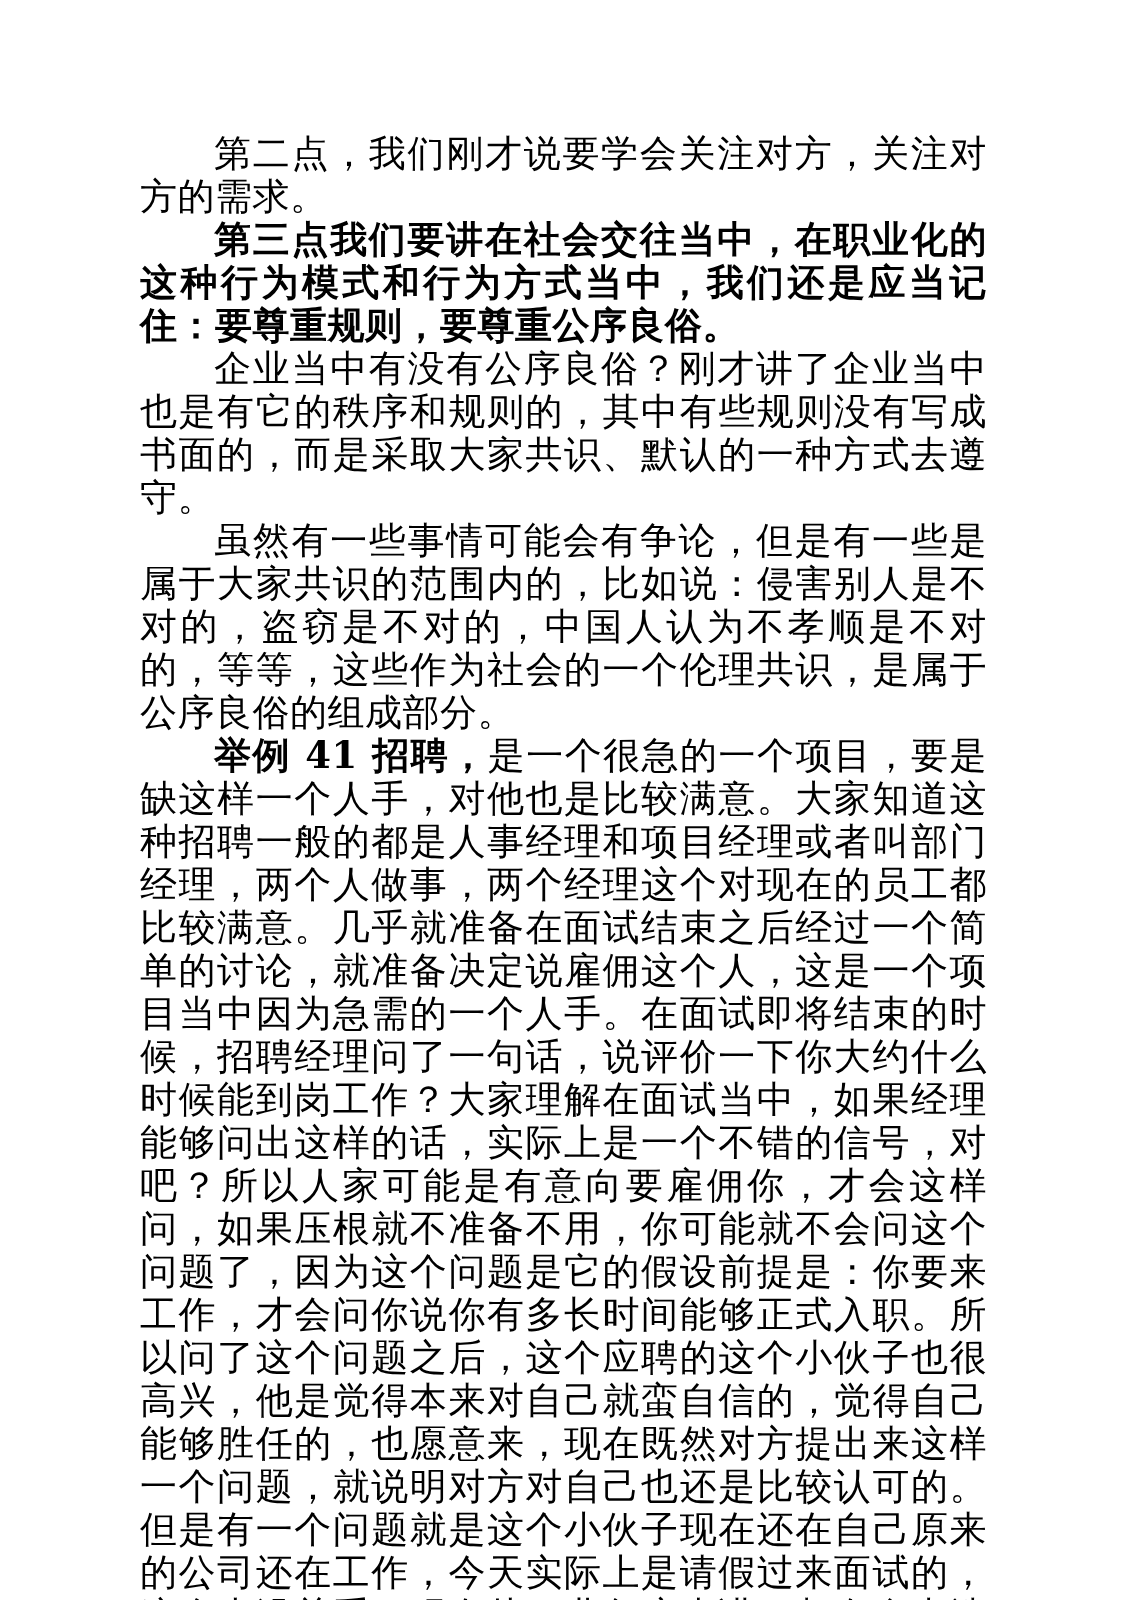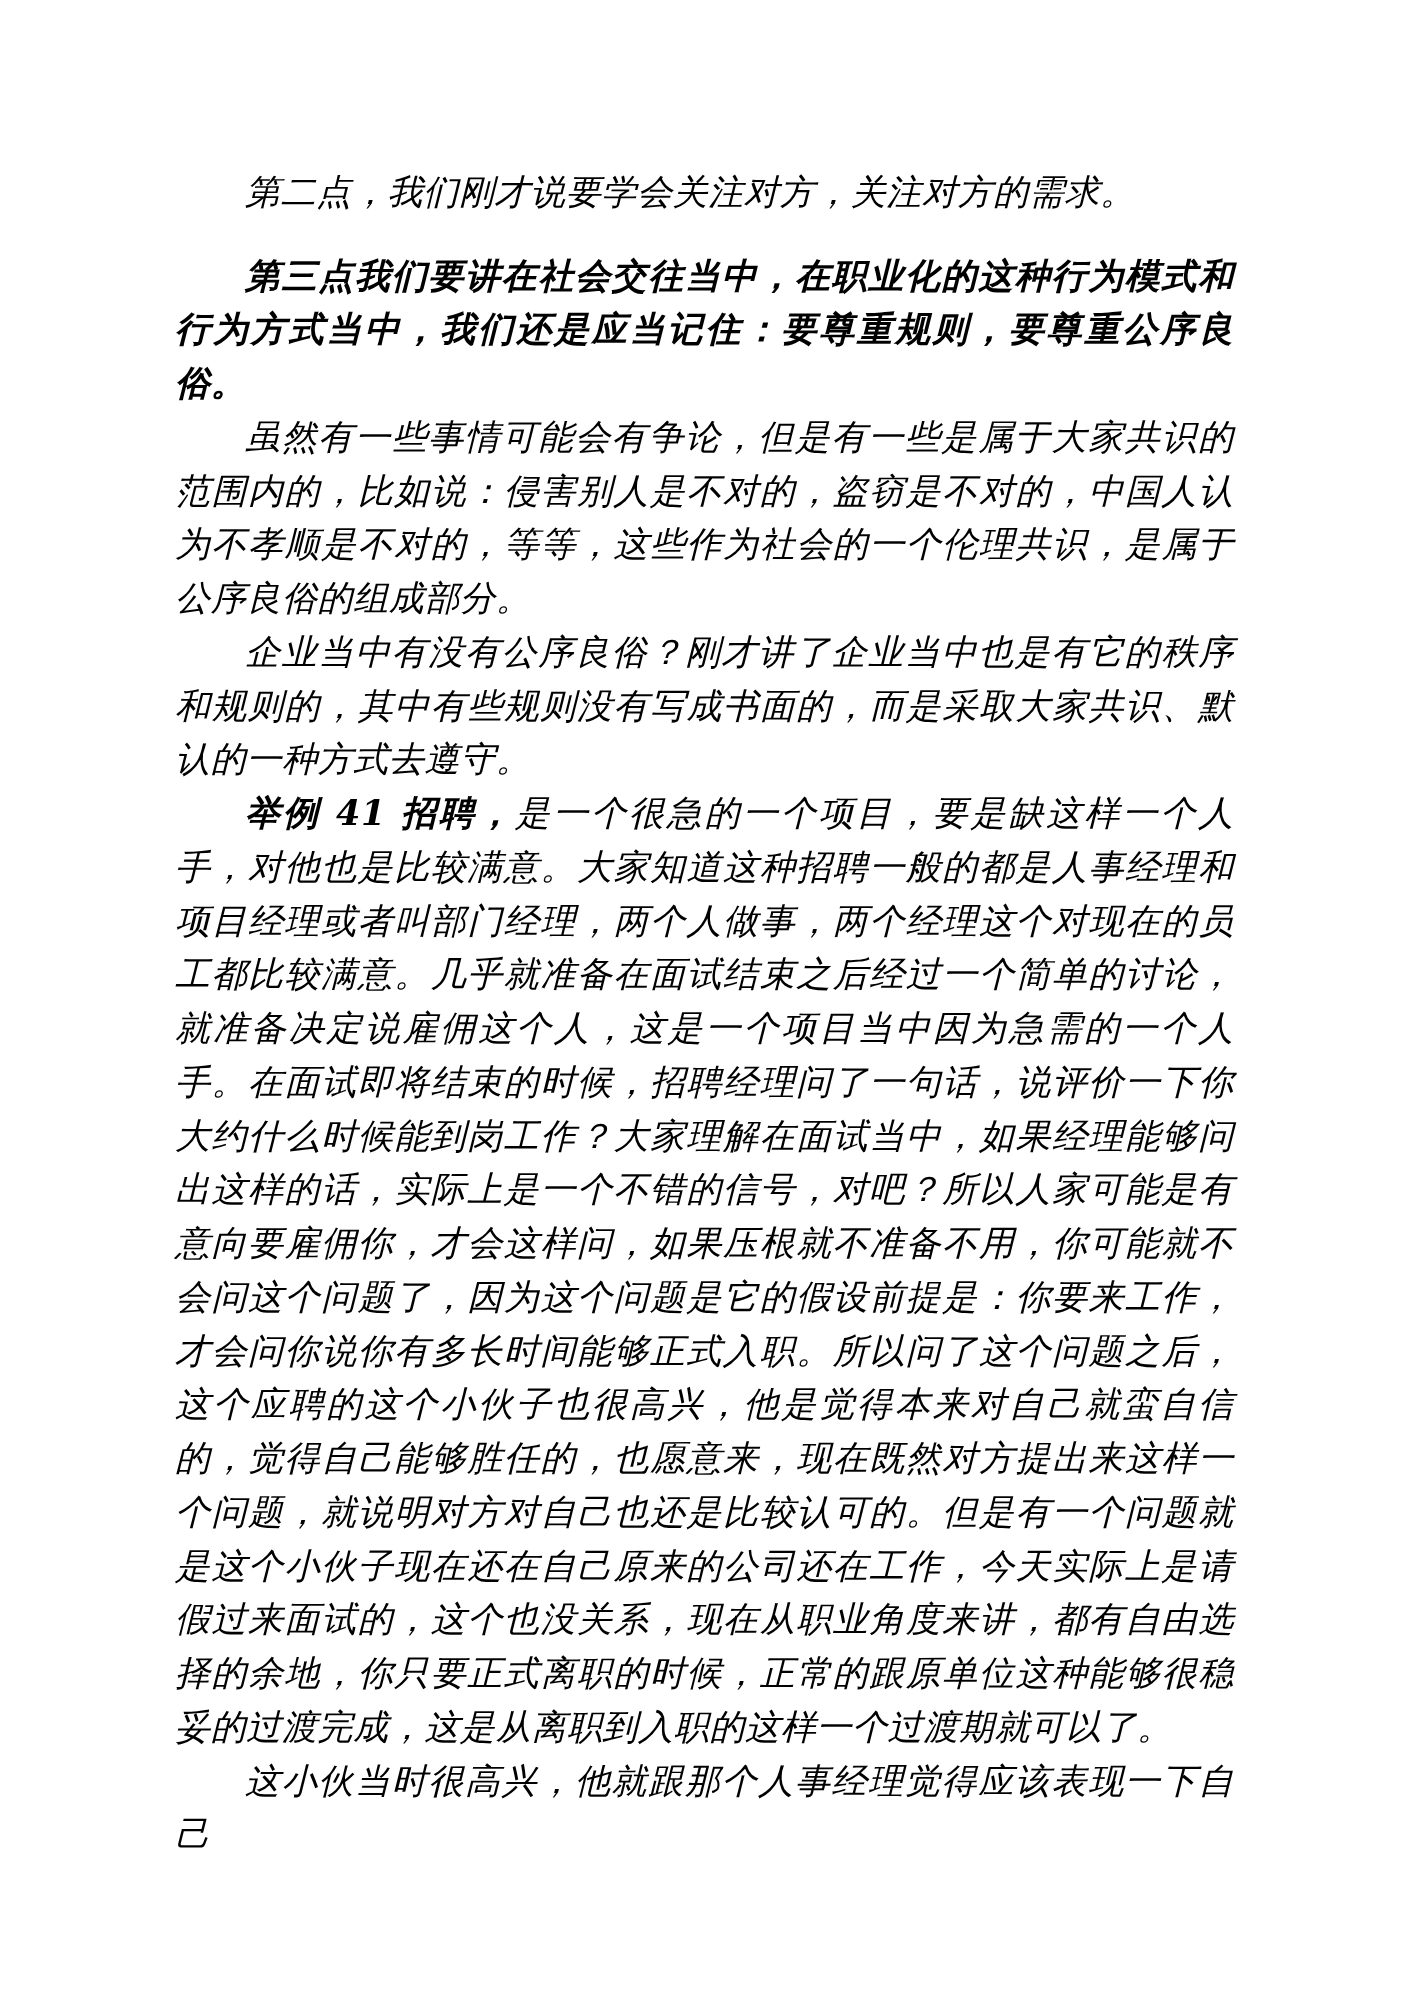--- a/index.html
+++ b/index.html
@@ -17,48 +17,46 @@
   }
   .page {
     box-sizing: border-box;
     width: 1131px;
     height: 1600px;
     padding: 132px 144px 0 140px;
     background: #ffffff;
   }
   .body-text p {
     margin: 0;
-    font-size: 28px;
+    font-size: 37px;
     line-height: 43px;
     text-align: justify;
     text-justify: inter-ideograph;
     text-indent: 2em;
     letter-spacing: 0.5px;
-    font-style: italic;
   }
   .body-text p.bold {
     font-weight: bold;
-    margin-top: 24px;
   }
   .lead-bold {
     font-weight: bold;
   }
 </style>
 </head>
 <body>
 
 <div class="page">
   <div class="body-text">
     <p>第二点，我们刚才说要学会关注对方，关注对方的需求。</p>
 
     <p class="bold">第三点我们要讲在社会交往当中，在职业化的这种行为模式和行为方式当中，我们还是应当记住：要尊重规则，要尊重公序良俗。</p>
 
 
+    <p>企业当中有没有公序良俗？刚才讲了企业当中也是有它的秩序和规则的，其中有些规则没有写成书面的，而是采取大家共识、默认的一种方式去遵守。</p>
+
     <p>虽然有一些事情可能会有争论，但是有一些是属于大家共识的范围内的，比如说：侵害别人是不对的，盗窃是不对的，中国人认为不孝顺是不对的，等等，这些作为社会的一个伦理共识，是属于公序良俗的组成部分。</p>
-
-    <p>企业当中有没有公序良俗？刚才讲了企业当中也是有它的秩序和规则的，其中有些规则没有写成书面的，而是采取大家共识、默认的一种方式去遵守。</p>
 
     <p><span class="lead-bold">举例 41 招聘，</span><span>是一个很急的一个项目，要是缺这样一个人手，对他也是比较满意。大家知道这种招聘一般的都是人事经理和项目经理或者叫部门经理，两个人做事，两个经理这个对现在的员工都比较满意。几乎就准备在面试结束之后经过一个简单的讨论，就准备决定说雇佣这个人，这是一个项目当中因为急需的一个人手。在面试即将结束的时候，招聘经理问了一句话，说评价一下你大约什么时候能到岗工作？大家理解在面试当中，如果经理能够问出这样的话，实际上是一个不错的信号，对吧？所以人家可能是有意向要雇佣你，才会这样问，如果压根就不准备不用，你可能就不会问这个问题了，因为这个问题是它的假设前提是：你要来工作，才会问你说你有多长时间能够正式入职。所以问了这个问题之后，这个应聘的这个小伙子也很高兴，他是觉得本来对自己就蛮自信的，觉得自己能够胜任的，也愿意来，现在既然对方提出来这样一个问题，就说明对方对自己也还是比较认可的。但是有一个问题就是这个小伙子现在还在自己原来的公司还在工作，今天实际上是请假过来面试的，这个也没关系，现在从职业角度来讲，都有自由选择的余地，你只要正式离职的时候，正常的跟原单位这种能够很稳妥的过渡完成，这是从离职到入职的这样一个过渡期就可以了。</span></p>
 
     <p>这小伙当时很高兴，他就跟那个人事经理觉得应该表现一下自己</p>
   </div>
 
 </div>
 
 </body></html>

